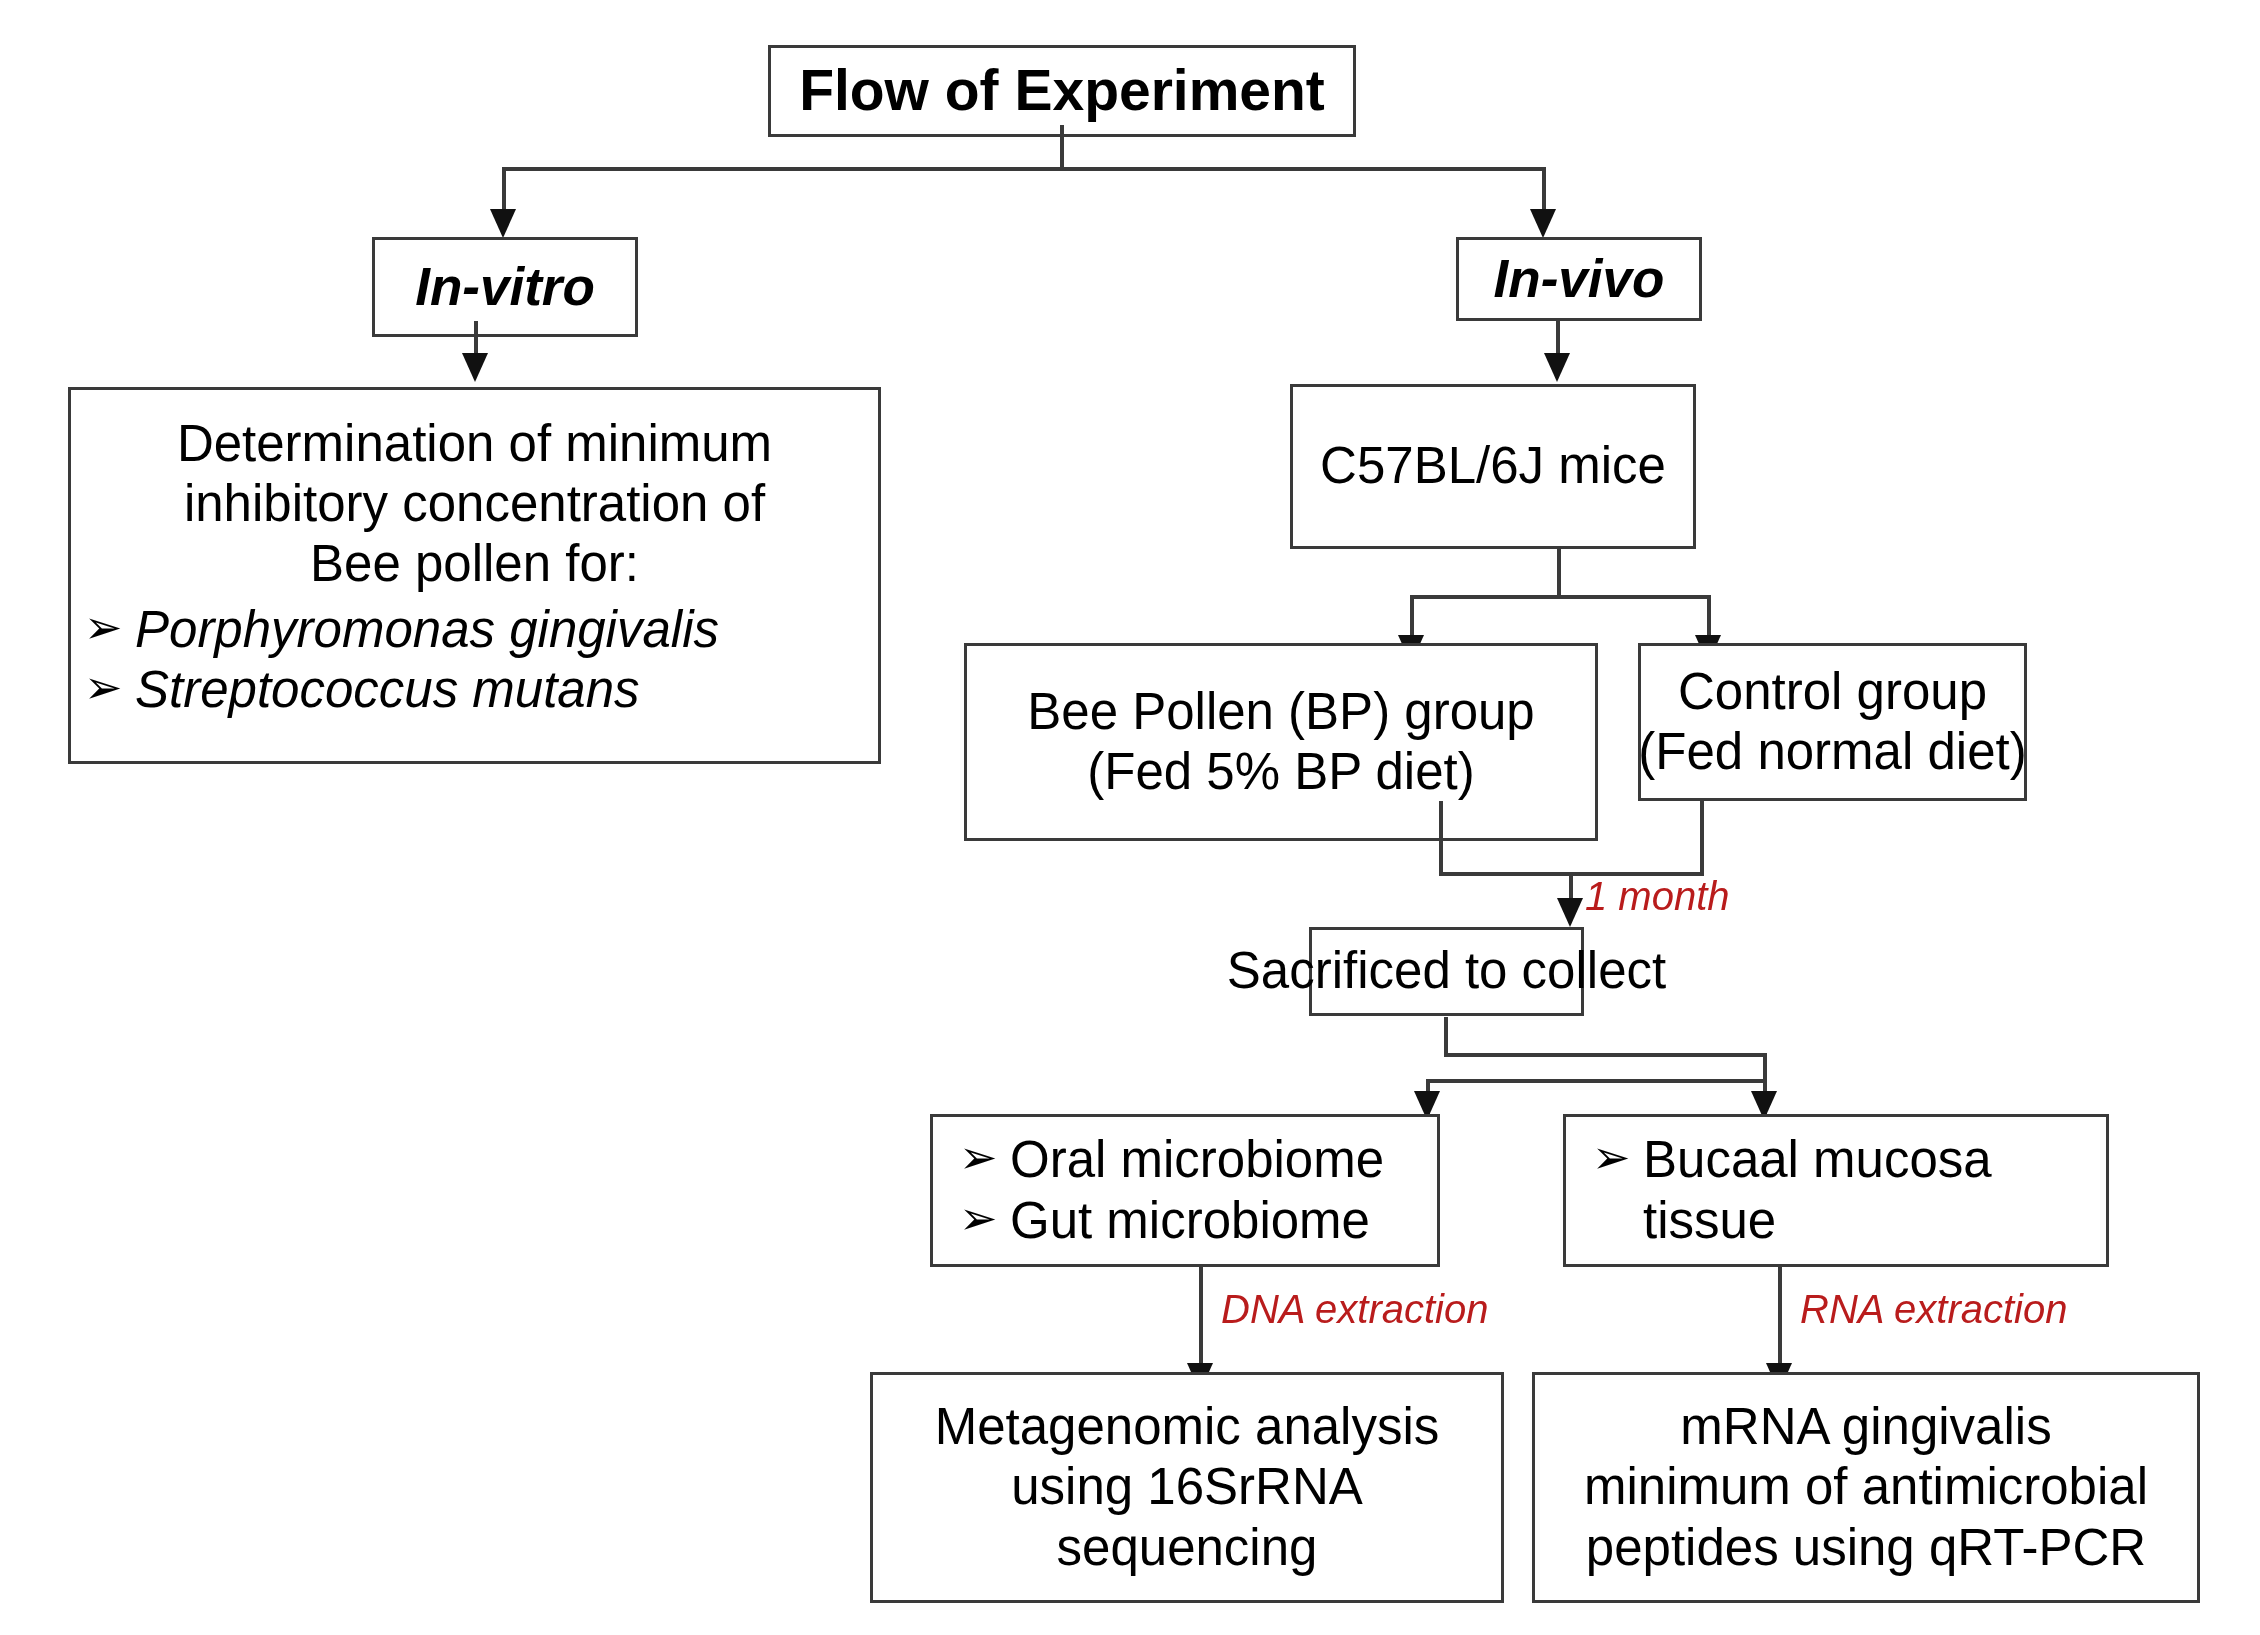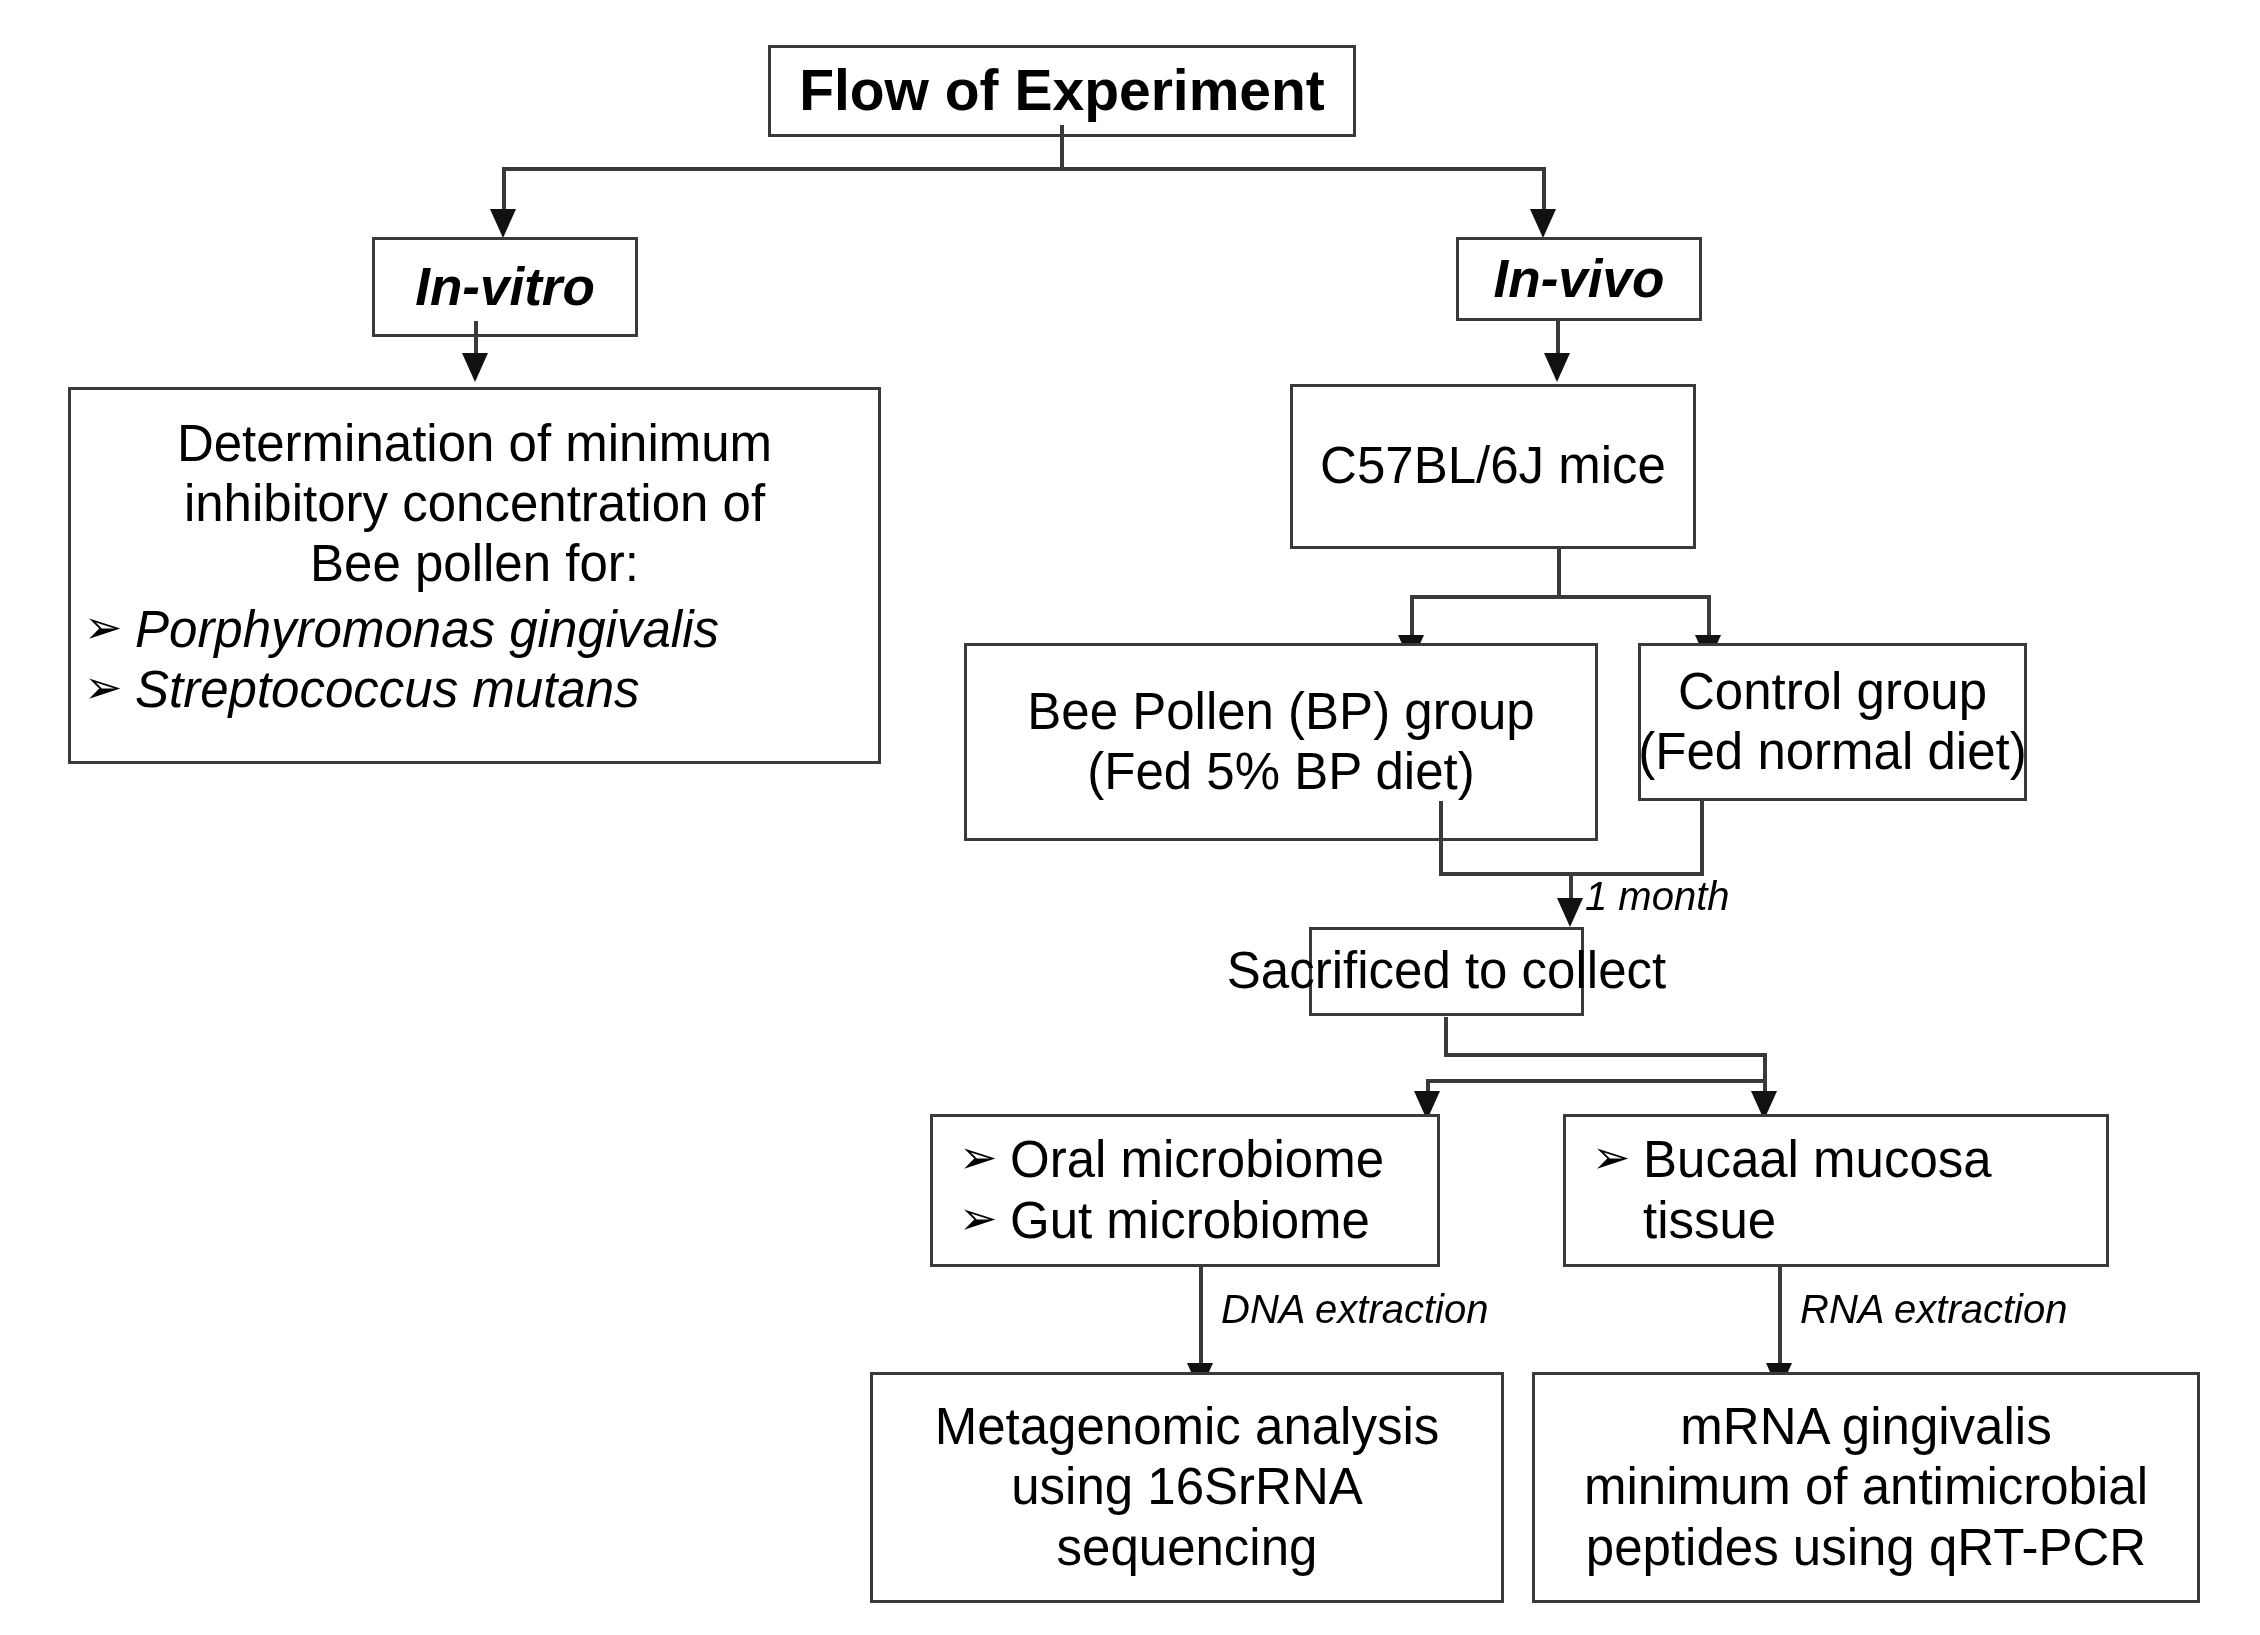--- a/index.html
+++ b/index.html
@@ -79,21 +79,21 @@
     border-left: 13.8px solid transparent;
     border-right: 13.8px solid transparent;
     border-top: 29px solid #111111;
   }
 
   .edge-label {
     position: absolute;
     font-family: "Liberation Sans", sans-serif;
     font-style: italic;
     font-size: 40px;
-    color: #000000;
+    color: #b91c1c;
     white-space: nowrap;
   }
 </style>
 </head>
 <body>
 
 <div id="canvas">
 
   <div class="node title-node" style="left:768px; top:45px; width:588px; height:92px;">
     <span class="line">Flow of Experiment</span>

